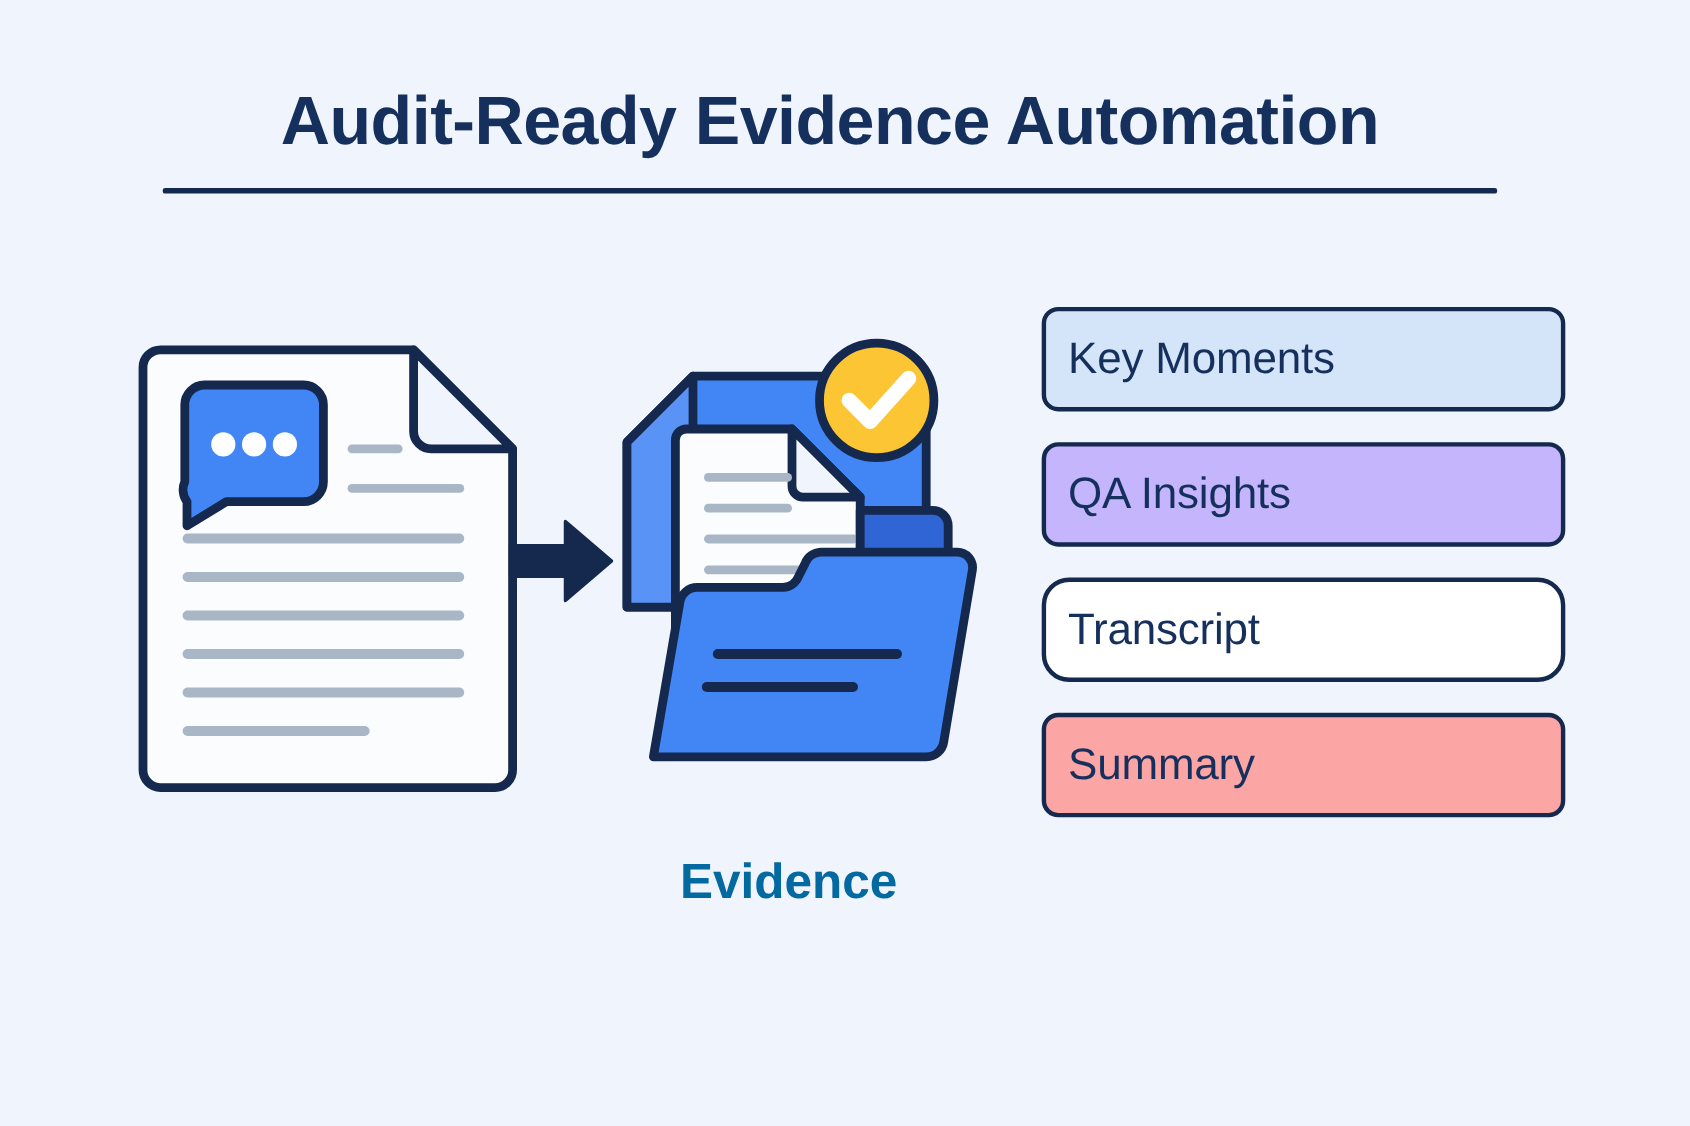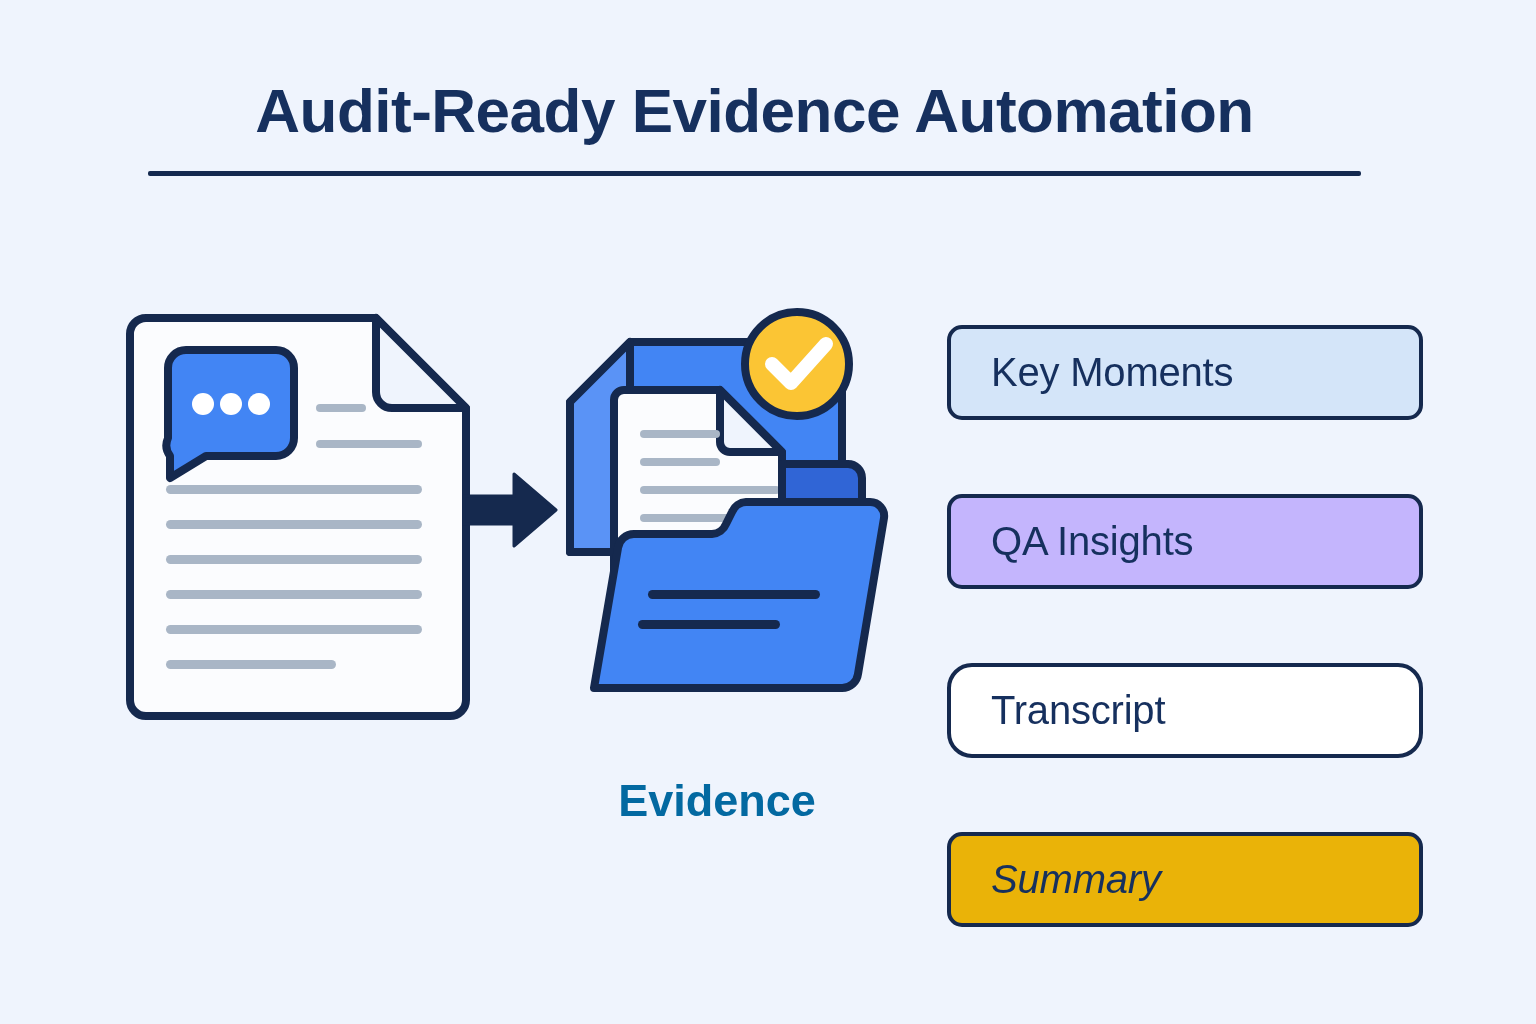--- a/index.html
+++ b/index.html
@@ -90,22 +90,21 @@
     flex-direction: column;
     gap: 28px;
   }
   .output-card {
     box-sizing: border-box;
     height: 95px;
     border: 4px solid #15294e;
     border-radius: 15px;
     display: flex;
     align-items: center;
-    padding-left: 40px;
-    margin-top: 46px;
+    padding-left: 20px;
   }
   .output-card-label {
     font-size: 40px;
     color: #16305e;
     letter-spacing: -0.2px;
     white-space: nowrap;
   }
 </style>
 </head>
 <body>
@@ -182,18 +181,18 @@
   <div id="output-cards">
       <div class="output-card" style="background: rgb(212, 229, 249);">
         <span class="output-card-label">Key Moments</span>
       </div>
       <div class="output-card" style="background: #c4b5fd;">
         <span class="output-card-label">QA Insights</span>
       </div>
       <div class="output-card" style="background: rgb(255, 255, 255); border-radius: 25px;">
         <span class="output-card-label">Transcript</span>
       </div>
-      <div class="output-card" style="background: #eab308; font-style: italic;">
+      <div class="output-card" style="background: #fca5a5;">
         <span class="output-card-label">Summary</span>
       </div>
     </div>
 
 </div>
 
 </body></html>

